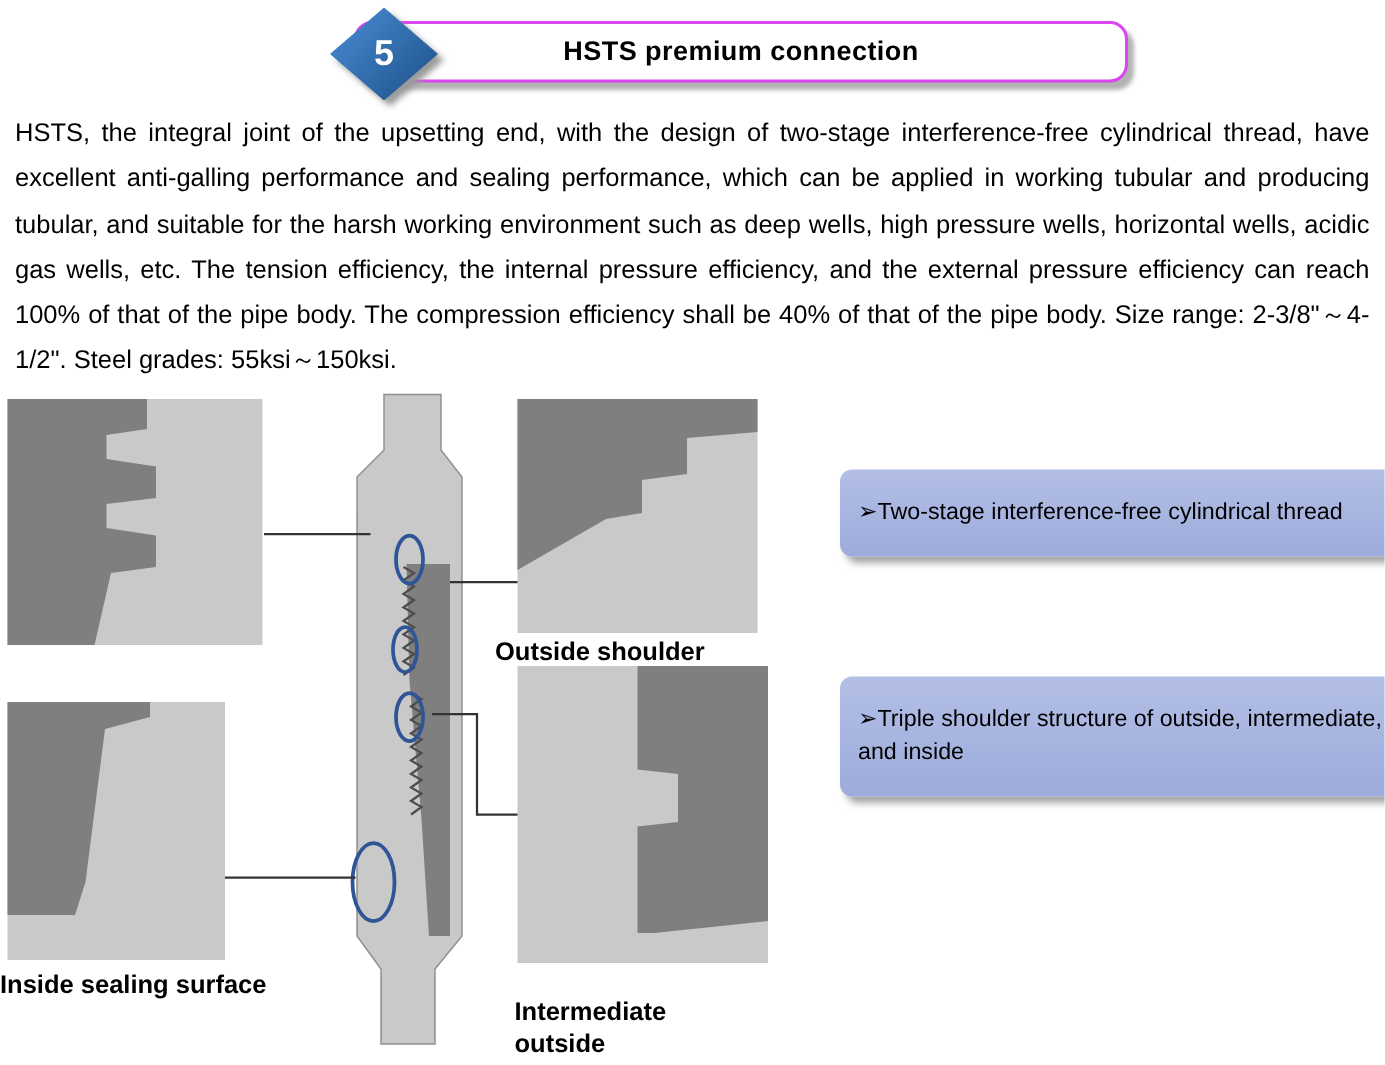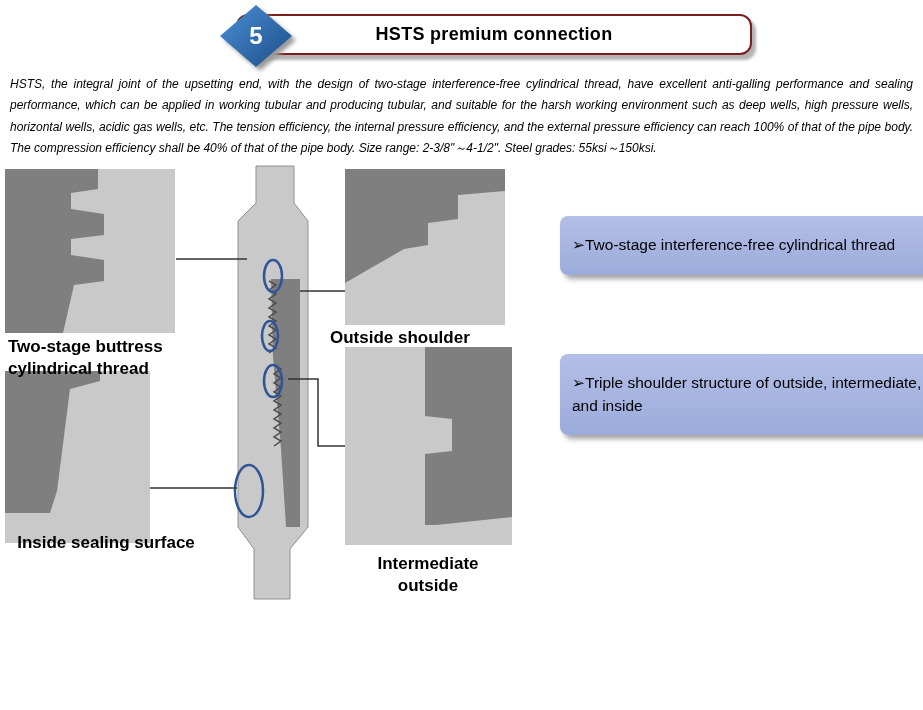--- a/index.html
+++ b/index.html
@@ -2,45 +2,45 @@
 <html><head>
 <meta charset="utf-8">
 <style>
   * { margin:0; padding:0; box-sizing:border-box; }
   html,body { width:923px; height:710px; background:#ffffff; overflow:hidden;
               font-family:"Liberation Sans", sans-serif; color:#000; }
 
   
   .banner { position:relative; width:923px; height:72px; }
   .title-bar { position:absolute; left:236px; top:14px; width:516px; height:41px;
-               background:#ffffff; border:2px solid #7f1d1d; border-radius:12px;
+               background:#ffffff; border:2px solid #d946ef; border-radius:12px;
                box-shadow:4px 5px 3px #b3b3b3;
                display:flex; align-items:center; justify-content:center; }
   .title-bar span { font-size:18px; font-weight:bold; letter-spacing:0.3px; }
   .diamond-wrap { position:absolute; left:220px; top:5px; width:72px; height:62px;
                   filter:drop-shadow(4px 4px 2px #9a9a9a); z-index:2; }
   .diamond { width:72px; height:62px;
              clip-path:polygon(50% 0,100% 50%,50% 100%,0 50%);
              background:linear-gradient(135deg,#4a8fd4 0%,#1c4e89 100%);
              display:flex; align-items:center; justify-content:center; }
   .diamond span { color:#fff; font-size:24px; font-weight:bold; }
 
   
-  .intro { padding:2px 10px 0 10px; font-size:12px; line-height:1.78;
-           text-align:justify;font-style:italic; }
+  .intro { padding:2px 10px 0 10px; font-size:17px; line-height:1.78;
+           text-align:justify; }
 
   
   .diagram { position:relative; width:923px; height:442px; margin-top:2px; }
   .diagram svg { position:absolute; left:0; top:0; }
 
   .dlabel { position:absolute; font-weight:bold; font-size:17px; line-height:1.25; }
   .lbl-thread       { left:8px;  top:175px; text-align:left;  width:220px; }
   .lbl-outside      { left:330px; top:166px; width:200px; }
-  .lbl-inside       { left:0px;  top:371px; width:212px; text-align:center; }
-  .lbl-intermediate { left:343px; top:392px; width:170px; text-align:center; }
+  .lbl-inside       { left:0px;  top:388px; width:212px; }
+  .lbl-intermediate { left:343px; top:406px; width:170px; }
 
   .feature { position:absolute; left:560px; width:384px;
              background:linear-gradient(180deg,#b3bfe6 0%,#9cabdb 100%);
              border-radius:8px; box-shadow:4px 4px 5px rgba(90,90,90,0.55);
              padding:18px 12px; display:flex; align-items:center;
              font-size:15.5px; line-height:1.45; }
   .feature .txt { display:inline; }
   #feature-0 { top:55px;  min-height:54px; }
   #feature-1 { top:153px; min-height:52px;margin-top:40px; }
   #feature-2 { top:246px; min-height:46px; }
@@ -101,24 +101,20 @@
     </g>
 
     <g fill="none" stroke="#333333" stroke-width="1.5">
       <path d="M176,98 L247,98"></path>
       <path d="M300,130 L345,130"></path>
       <path d="M150,327 L237,327"></path>
       <path d="M288,218 L318,218 L318,285 L345,285"></path>
     </g>
   </svg>
 
-  <div class="dlabel lbl-thread">
-    <div>Two-stage buttress</div>
-    <div>cylindrical thread</div>
-  </div>
 
   <div class="dlabel lbl-outside">Outside shoulder</div>
 
   <div class="dlabel lbl-inside">
     <div>Inside sealing surface</div>
   </div>
 
   <div class="dlabel lbl-intermediate">
     <div>Intermediate</div>
     <div>outside</div>

